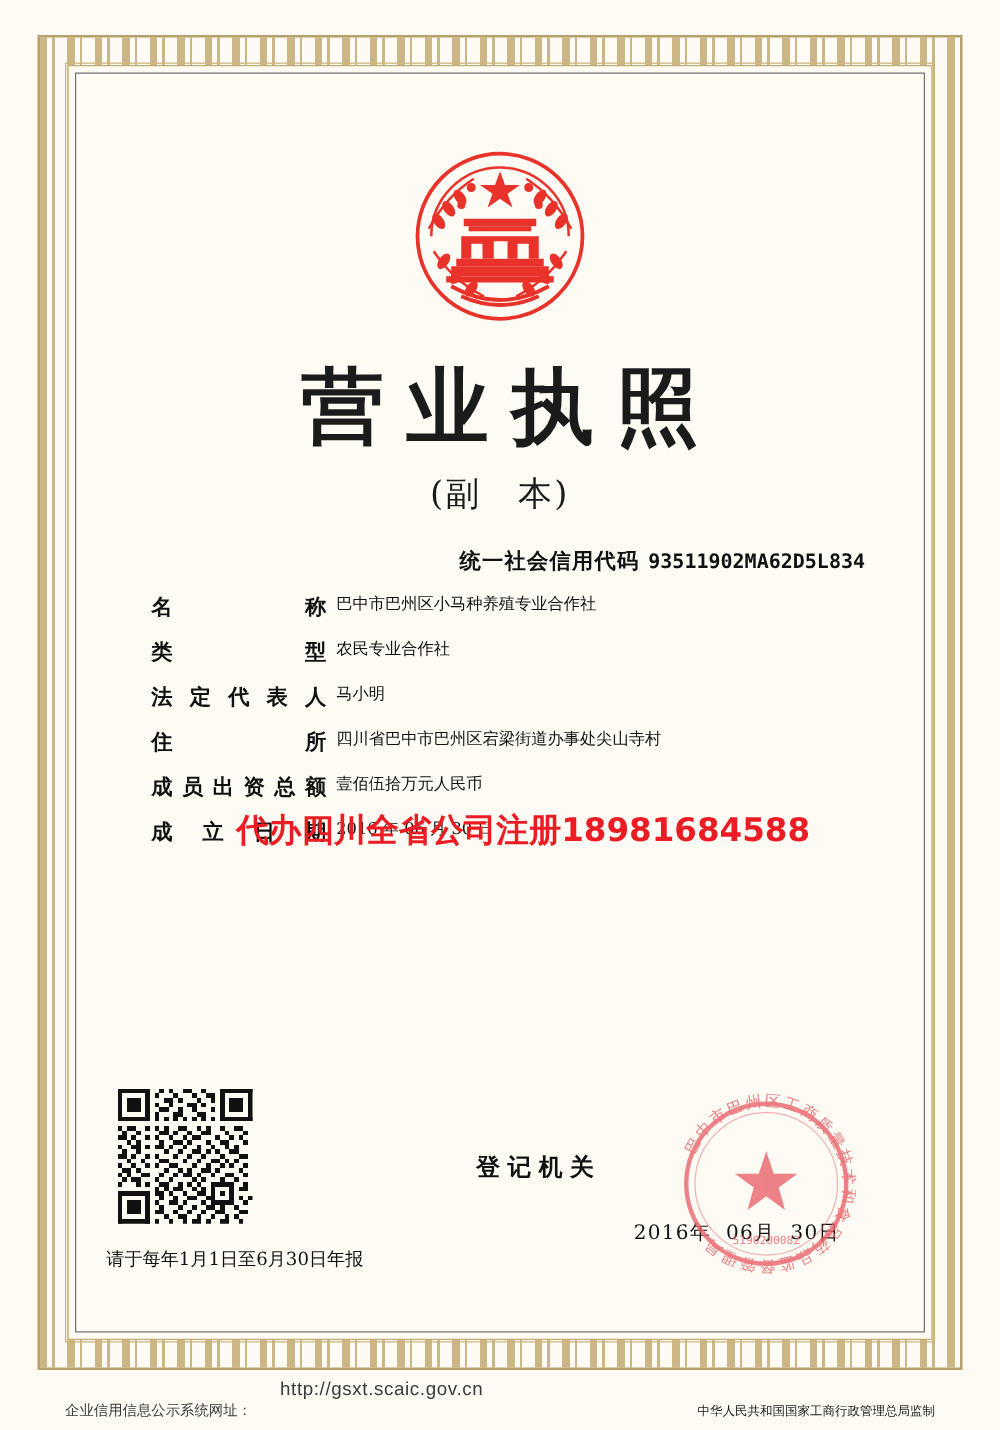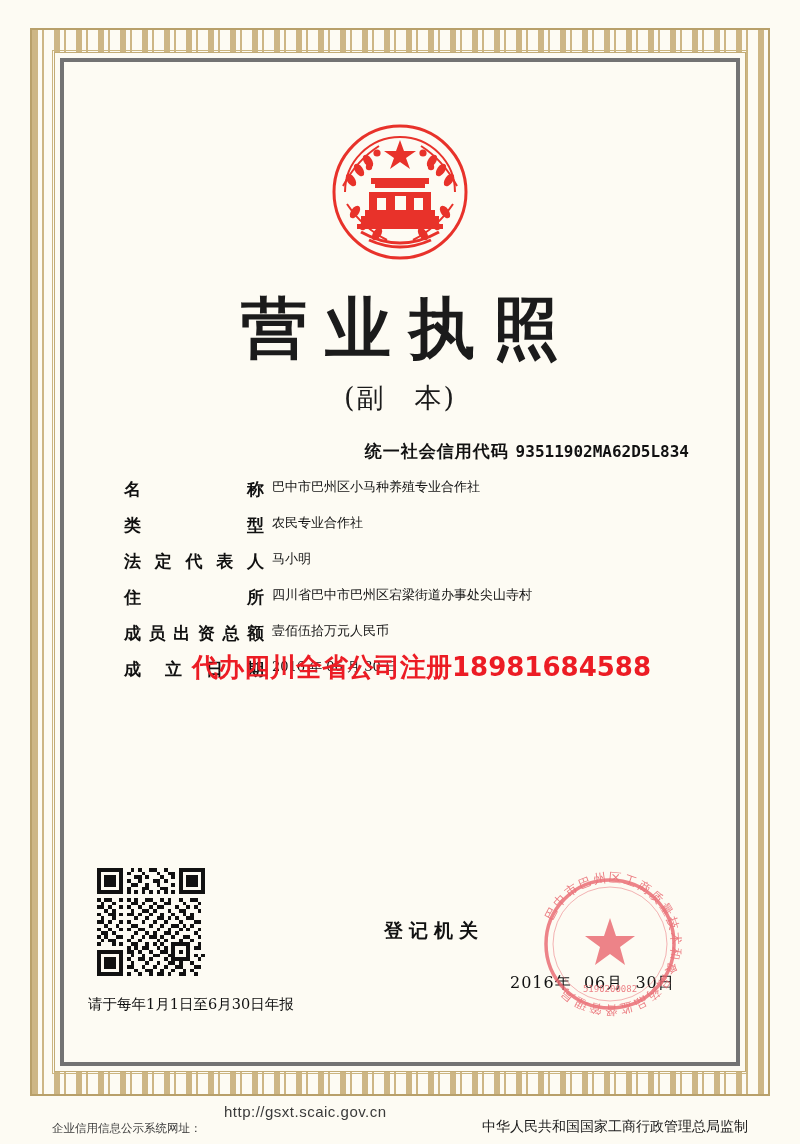--- a/index.html
+++ b/index.html
@@ -51,21 +51,21 @@
     bottom: 70px;
     border: 1px solid #cbb57f;
     background: transparent;
   }
   .frame-inner {
     position: absolute;
     left: 60px;
     top: 58px;
     right: 60px;
     bottom: 78px;
-    border: 4px solid #737373;
+    border: 1px solid #737373;
     background: #fdfbf3;
     overflow: hidden;
   }
 
   
   .emblem {
     position: absolute;
     left: 50%;
     top: 58px;
     transform: translateX(-50%);
@@ -230,21 +230,21 @@
     font-family: Liberation Sans, sans-serif;
     font-size: 15px;
     color: #3a3a3a;
     letter-spacing: 0.5px;
   }
   .footer-right {
     position: absolute;
     right: 52px;
     bottom: 8px;
     font-family: "DejaVu Sans", sans-serif;
-    font-size: 14px;
+    font-size: 10px;
     color: #1b1b1b;
   }
 </style>
 </head>
 <body>
 
 <div class="page">
 
   <div class="frame-outer"></div>
   <div class="frame-mid"></div>

